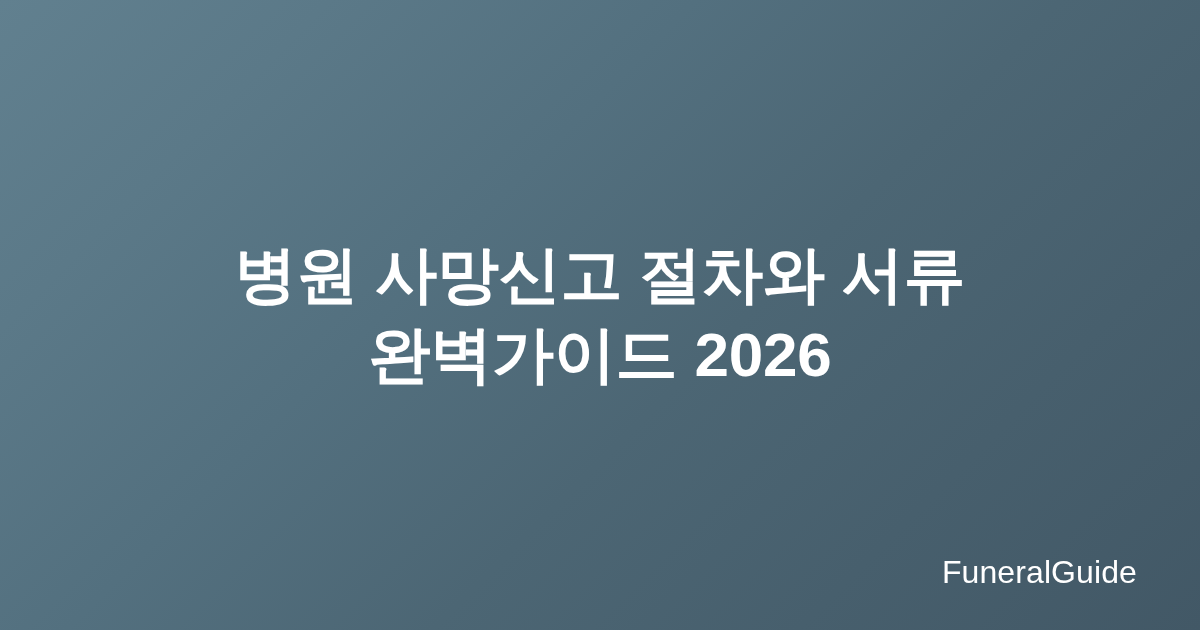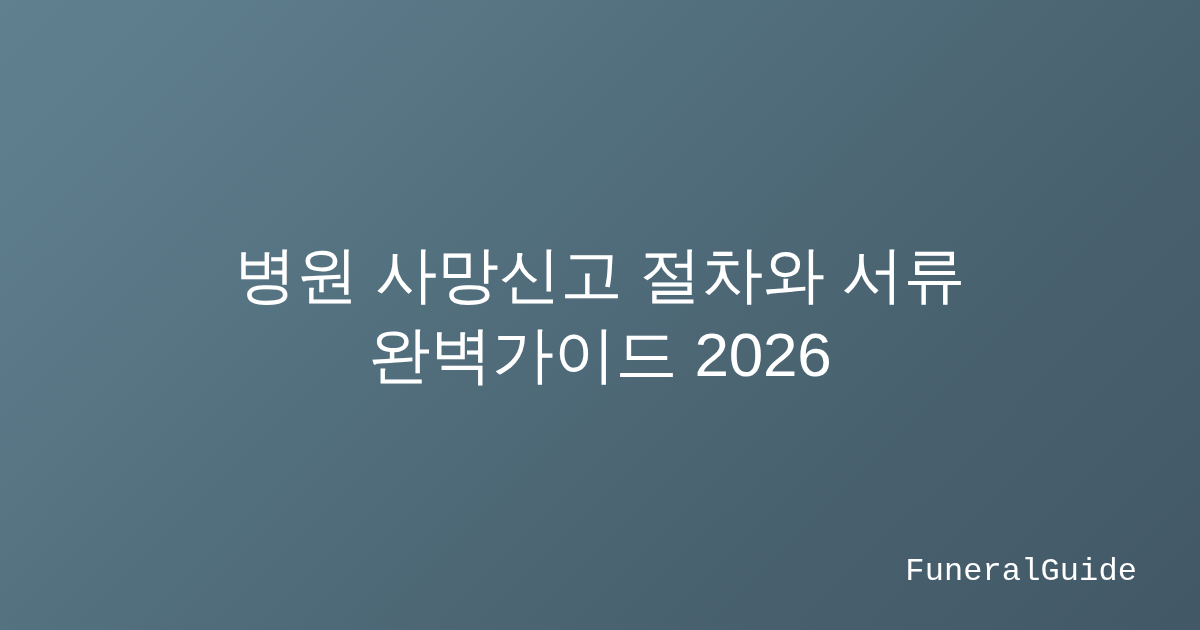--- a/index.html
+++ b/index.html
@@ -45,39 +45,39 @@
     box-sizing: border-box;
   }
 
   .og-title {
     margin: 0;
     width: 100%;
     max-width: 960px;
     text-align: center;
     color: #ffffff;
     font-size: 62px;
-    font-weight: 400;
+    font-weight: 700;
     line-height: 80px;
     letter-spacing: -0.2px;
     word-break: keep-all;
     font-family: "Liberation Sans", "DejaVu Sans", sans-serif;
   }
 
   
   .brand {
     position: absolute;
     right: 63px;
     bottom: 42px;
     color: #ffffff;
     font-size: 32px;
     font-weight: 400;
     line-height: 1;
     letter-spacing: 0.1px;
     white-space: nowrap;
-    font-family: Liberation Mono, monospace;
+    font-family: Liberation Sans, sans-serif;
   }
 </style>
 </head>
 <body>
 
 <div class="og-card">
 
   <div class="title-wrap">
     <h1 class="og-title">병원 사망신고 절차와 서류 완벽가이드 2026</h1>
   </div>

